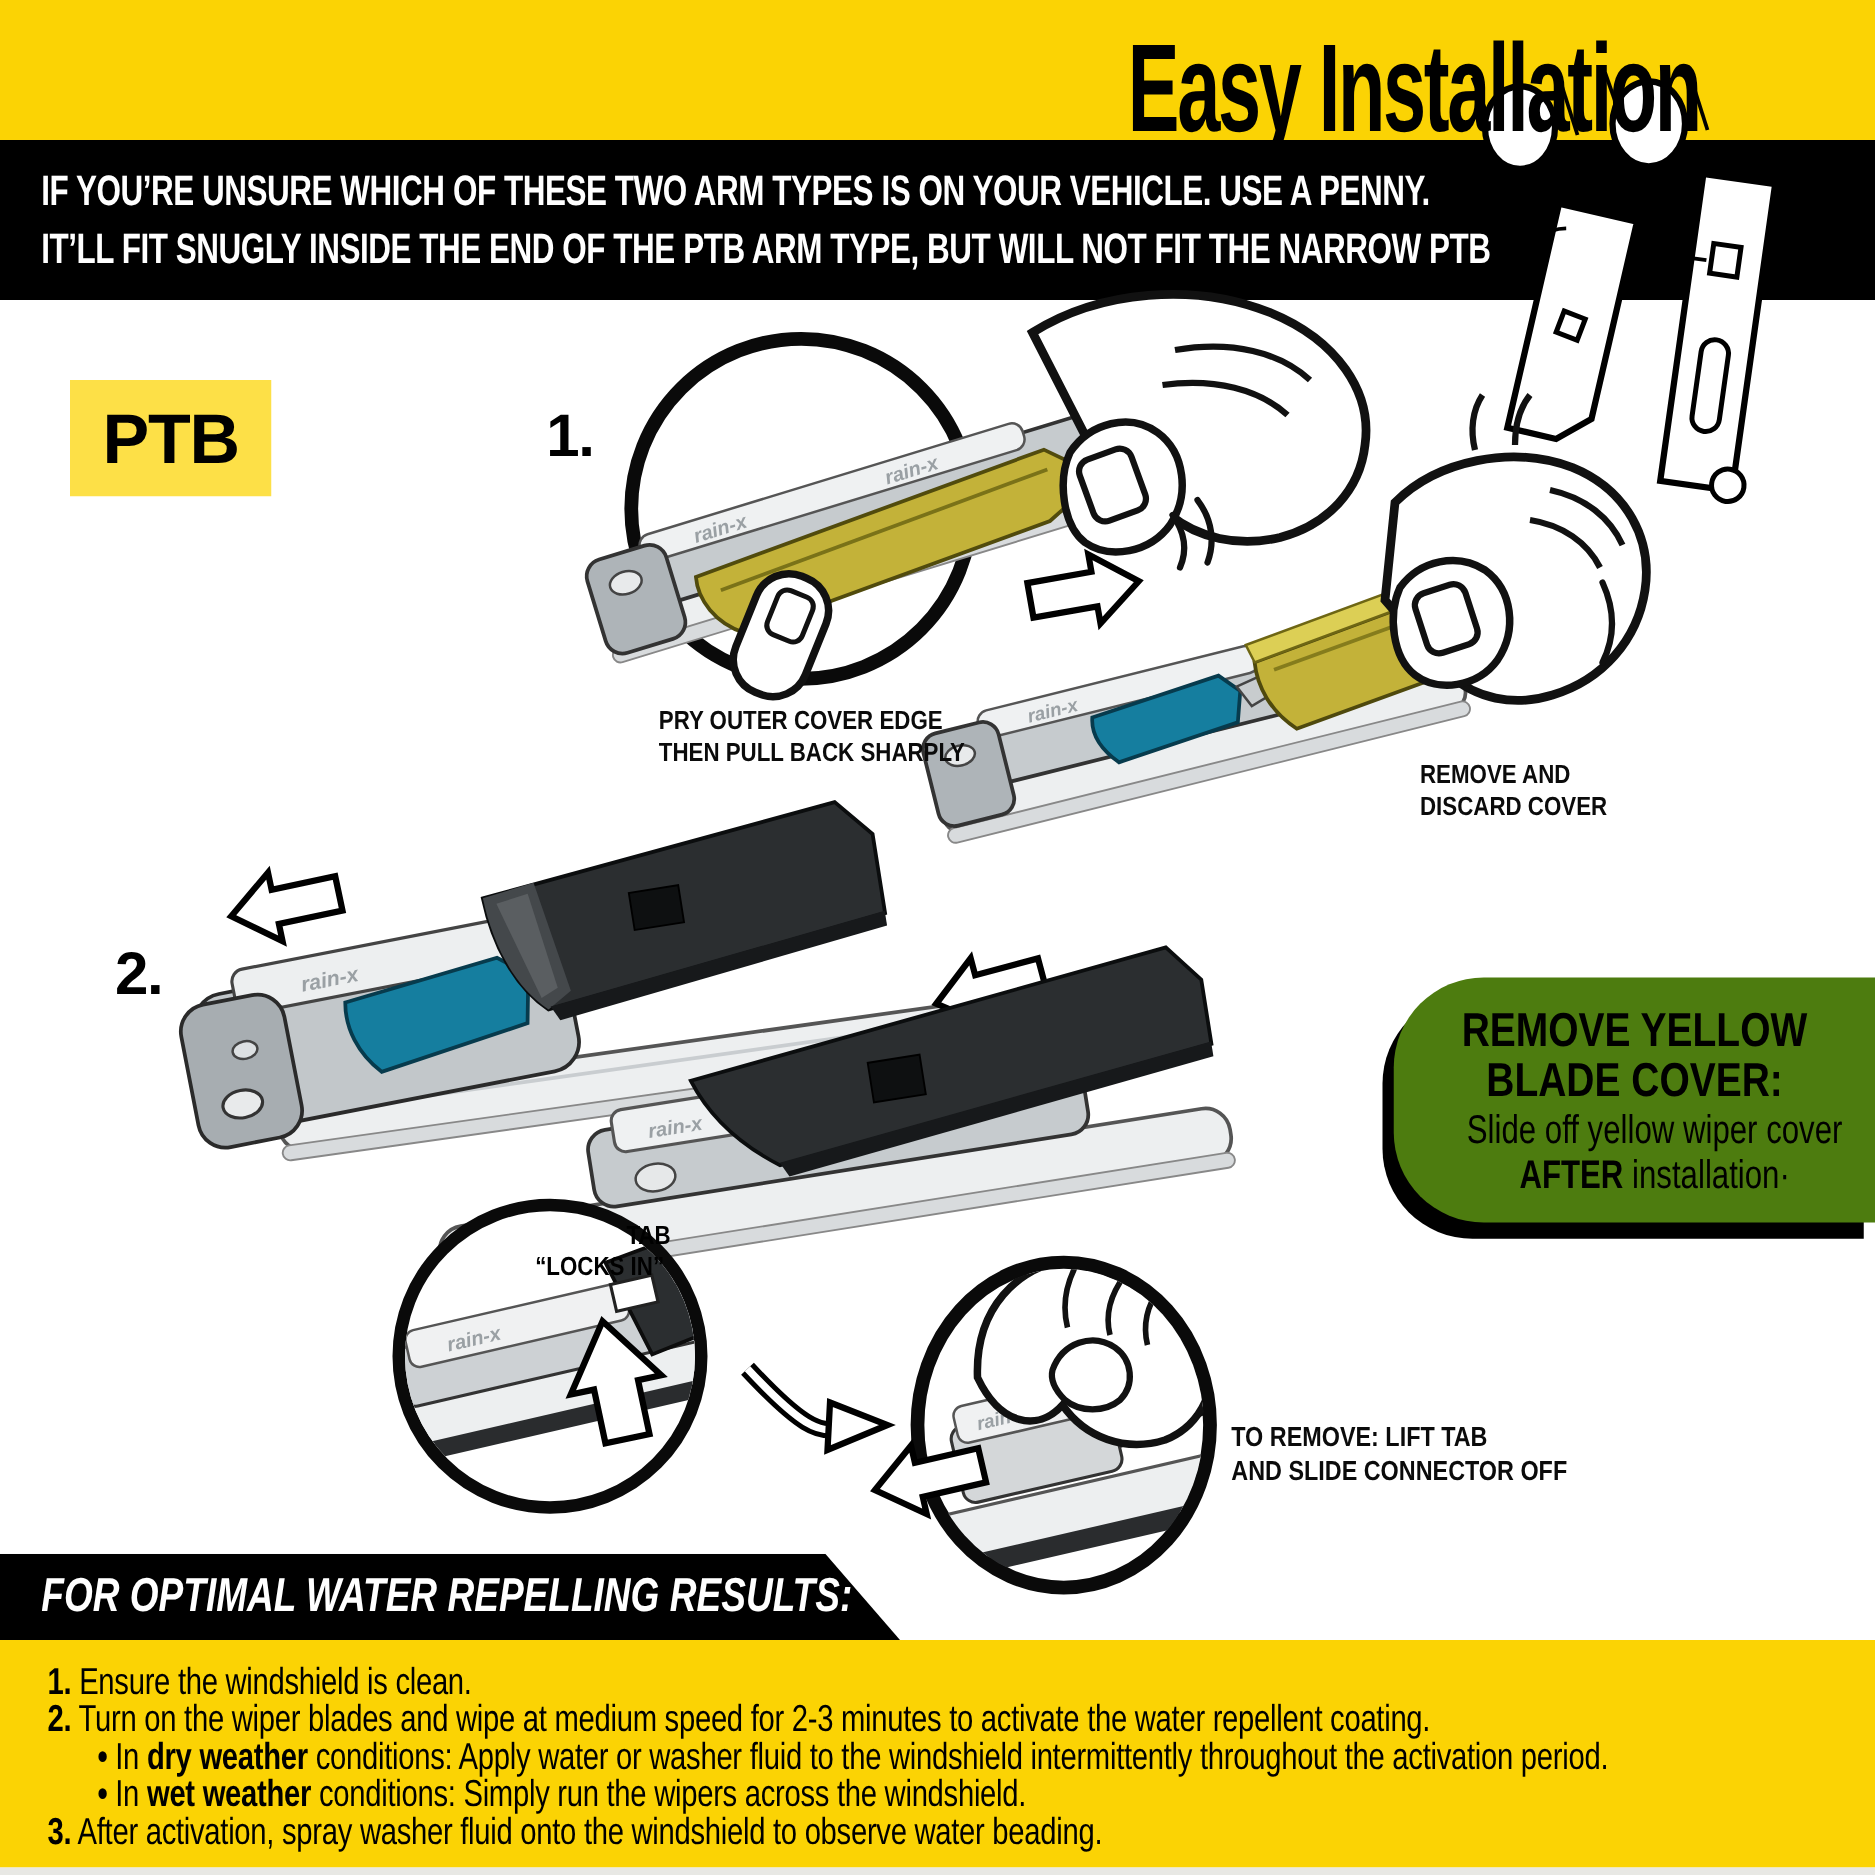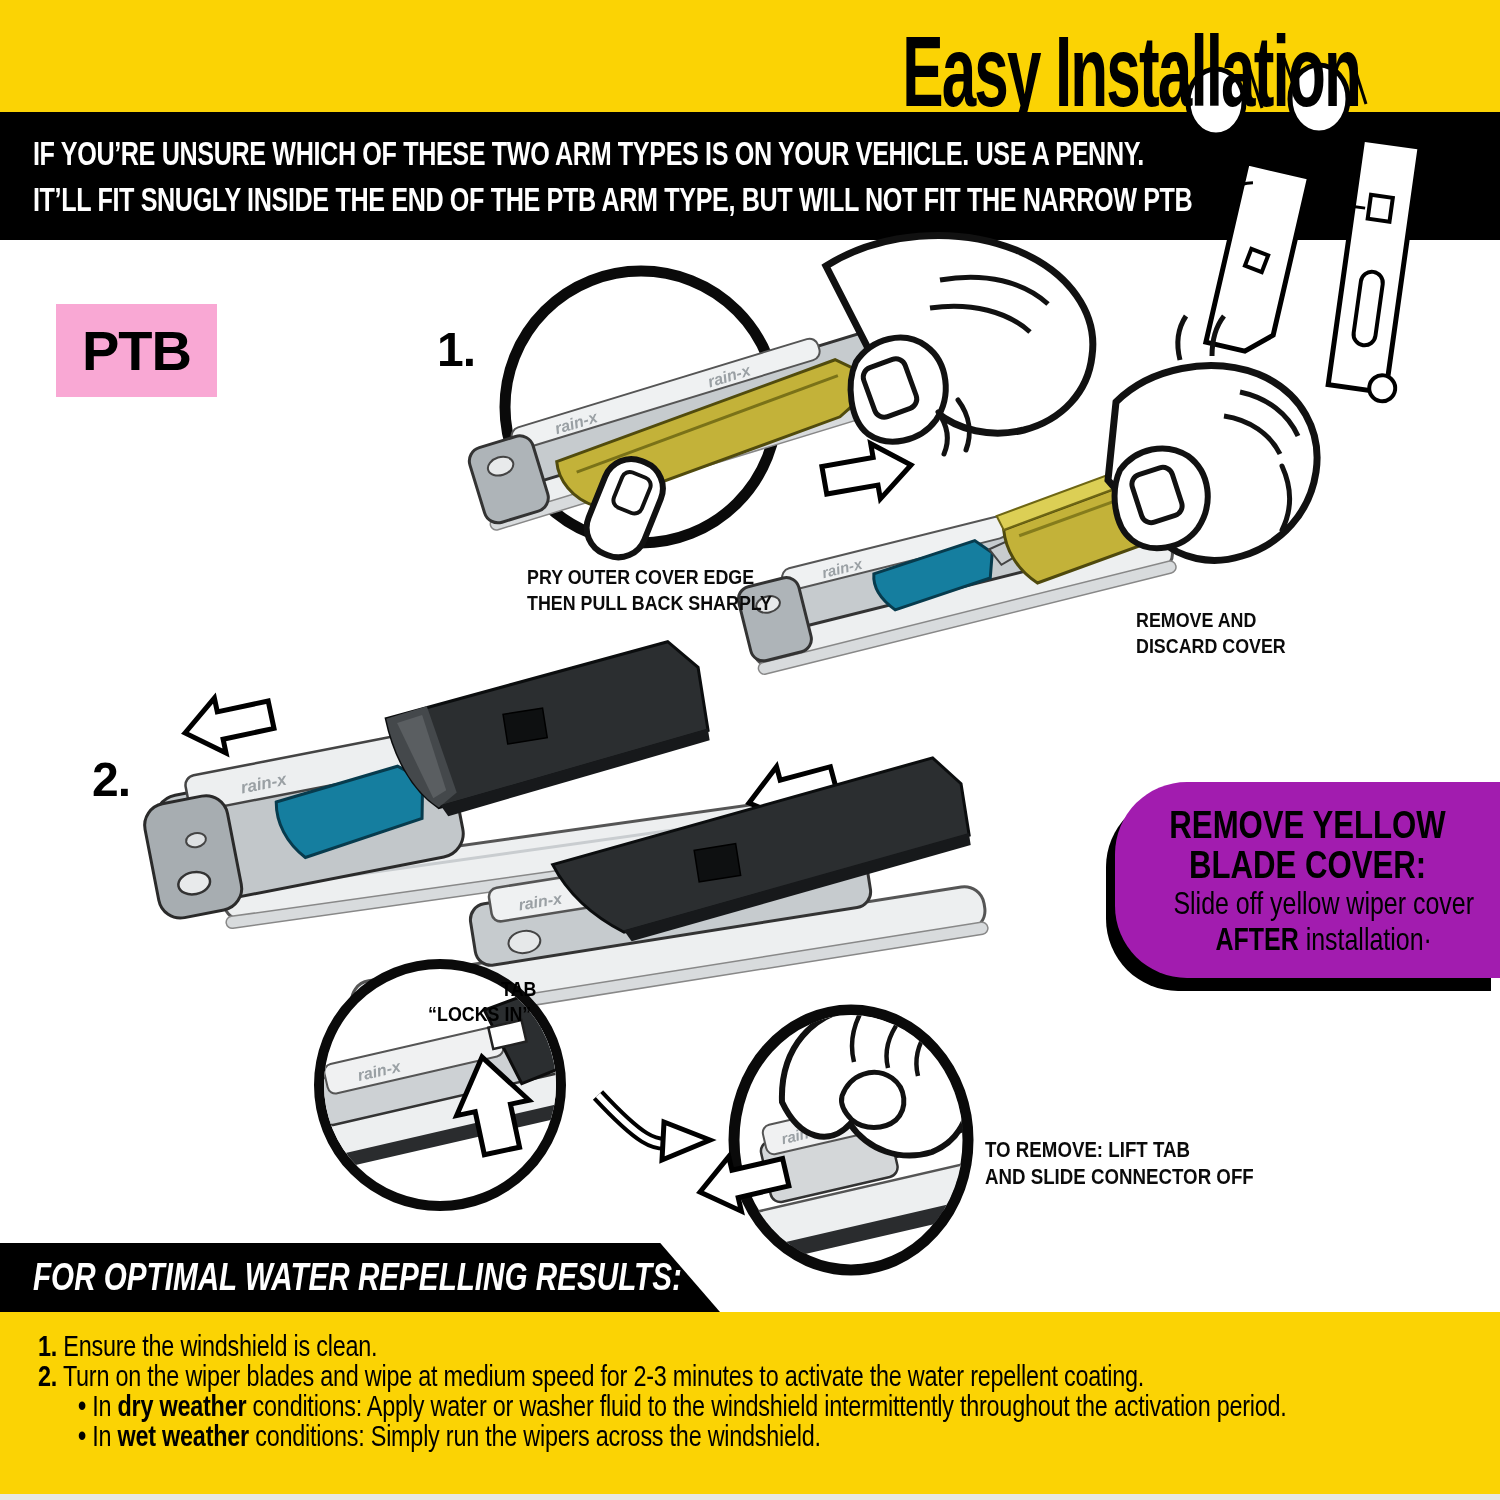--- a/index.html
+++ b/index.html
@@ -13,36 +13,36 @@
   .band-bottom-strip{left:0;top:1494px;width:1500px;height:6px;background:#E8E8E4;}
   
   .cxl{display:inline-block;transform-origin:0 50%;white-space:nowrap;}
   .cxc{display:inline-block;transform-origin:50% 50%;white-space:nowrap;}
   .title-wrap{left:0;top:14px;width:1500px;text-align:right;}
   .title-wrap .cxc{font-size:100px;font-weight:bold;letter-spacing:-3px;transform:scaleX(0.62);}
   .note-line{left:33px;color:#fff;font-weight:bold;font-size:34px;}
   .note-line .cxl{transform:scaleX(0.74);letter-spacing:-0.5px;}
   .note1{top:134px;}
   .note2{top:180px;}
-  .ptb-box{left:56px;top:304px;width:161px;height:93px;background:#f9a8d4;
+  .ptb-box{left:56px;top:304px;width:161px;height:93px;background:#fde047;
            display:flex;align-items:center;justify-content:center;}
   .ptb-box span{font-size:56px;font-weight:bold;letter-spacing:-1px;}
   .step-num{font-weight:bold;font-size:48px;letter-spacing:-1px;}
   .step1-num{left:437px;top:322px;}
   .step2-num{left:92px;top:752px;}
   .caption{font-weight:bold;font-size:21px;line-height:26px;color:#0b0b0b;}
   .caption .cxl{transform:scaleX(0.85);}
   .cap-pry{left:527px;top:564px;}
   .cap-remove{left:1136px;top:607px;}
   .cap-toremove{left:985px;top:1136px;font-size:22px;line-height:27px;}
   .tab-text{left:340px;top:976px;width:200px;text-align:right;font-weight:bold;
             font-size:21px;line-height:25px;}
   .tab-text .cxc{transform:scaleX(0.85);}
   
-  .callout{left:1115px;top:782px;width:385px;height:196px;background:#a21caf;
+  .callout{left:1115px;top:782px;width:385px;height:196px;background:#4d7c0f;
            border-radius:72px 0 0 72px;box-shadow:-9px 13px 0 0 #000;
            display:flex;flex-direction:column;align-items:center;justify-content:center;
            text-align:center;padding-top:2px;box-sizing:border-box;}
   .callout .t{font-size:38px;font-weight:bold;line-height:40px;}
   .callout .b{font-size:32px;line-height:36px;margin-left:33px;}
   .callout .t .cxc{transform:scaleX(0.82);}
   .callout .b .cxc{transform:scaleX(0.78);}
   
   .banner{left:0;top:1243px;width:720px;height:69px;background:#000;
           clip-path:polygon(0 0,91.7% 0,100% 100%,0 100%);}
@@ -308,15 +308,18 @@
     </div>
     <div class="inst-row">
       <span class="cxl"><b>2.</b><span> Turn on the wiper blades and wipe at medium speed for 2-3 minutes to activate the water repellent coating.</span><b></b><span></span></span>
     </div>
     <div class="inst-row indent">
       <span class="cxl"><b>•</b><span> In </span><b>dry weather</b><span> conditions: Apply water or washer fluid to the windshield intermittently throughout the activation period.</span></span>
     </div>
     <div class="inst-row indent">
       <span class="cxl"><b>•</b><span> In </span><b>wet weather</b><span> conditions: Simply run the wipers across the windshield.</span></span>
     </div>
+    <div class="inst-row">
+      <span class="cxl"><b>3.</b><span> After activation, spray washer fluid onto the windshield to observe water beading.</span><b></b><span></span></span>
+    </div>
   </div>
 
 </div>
 
 </body></html>

